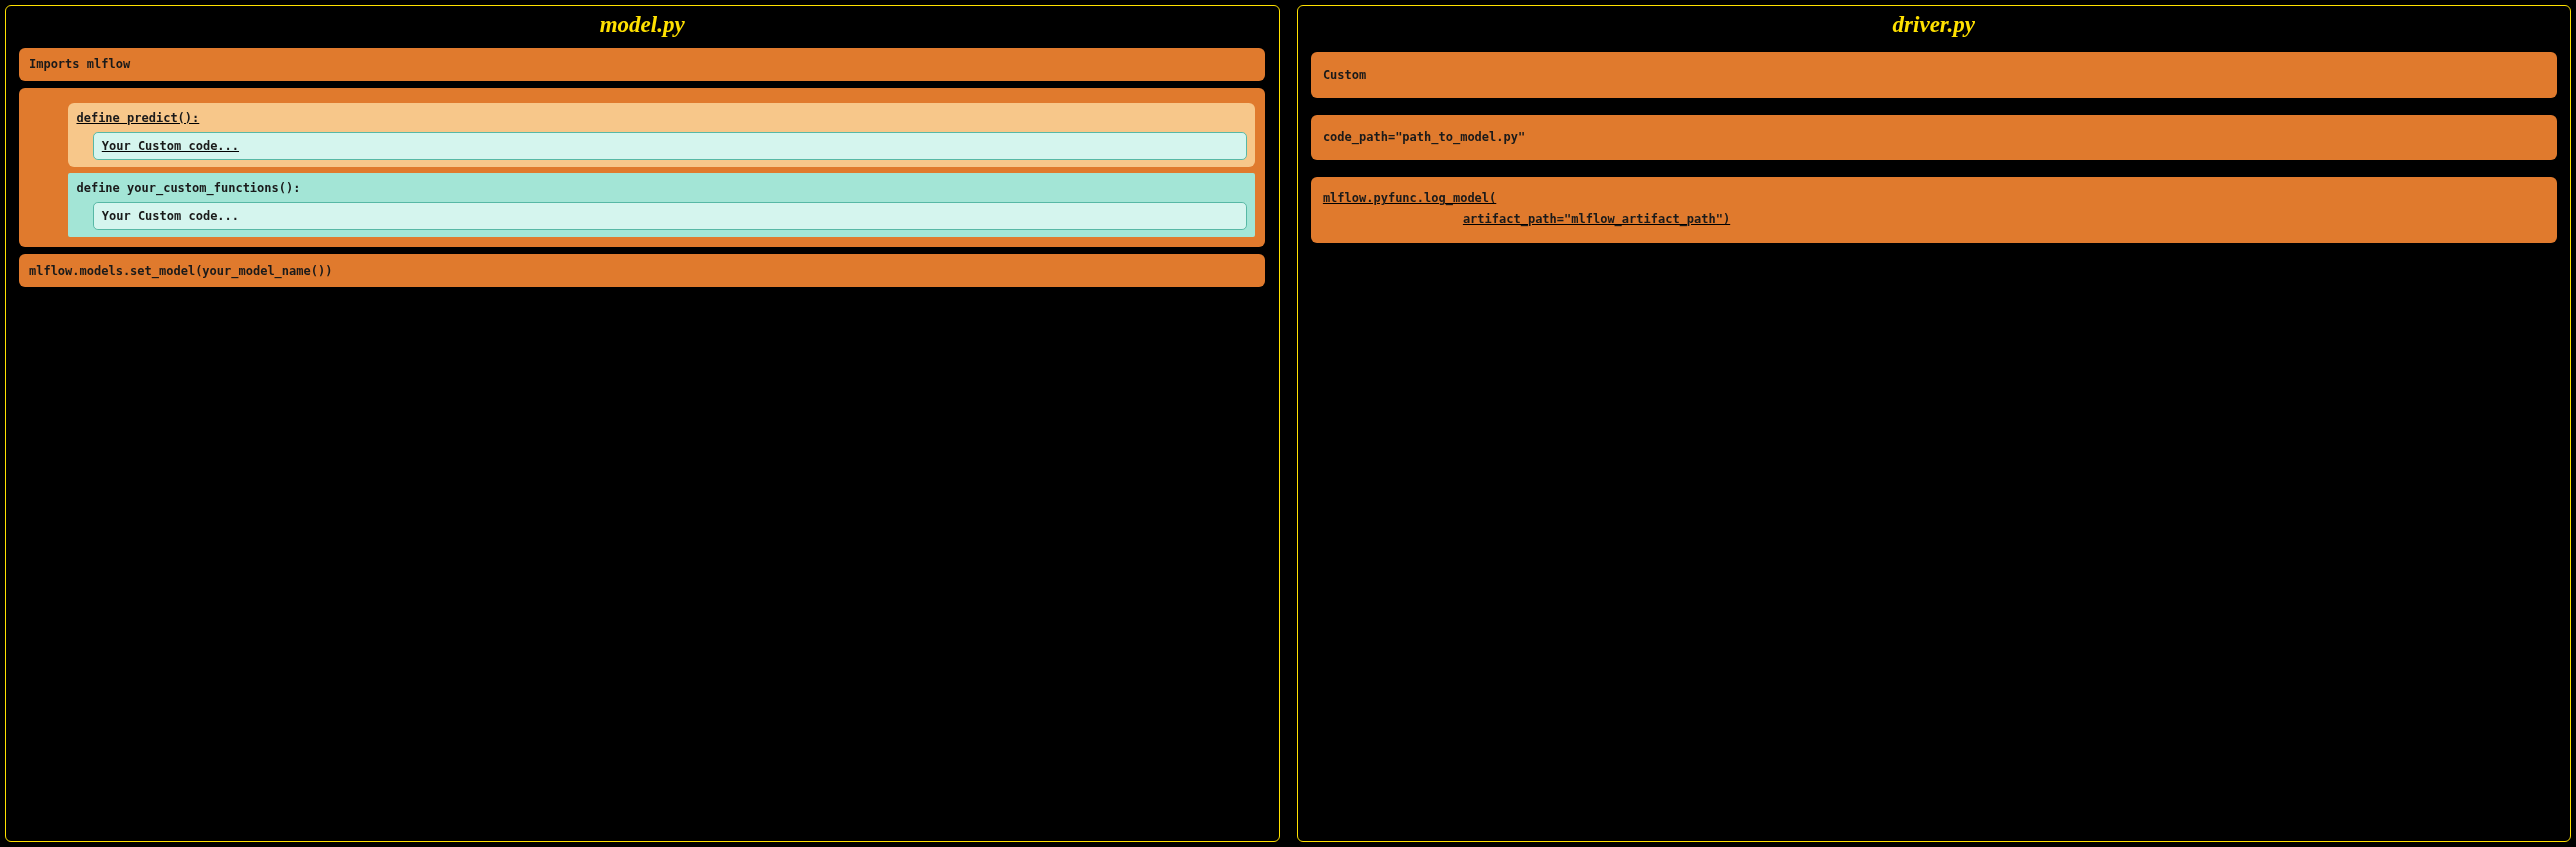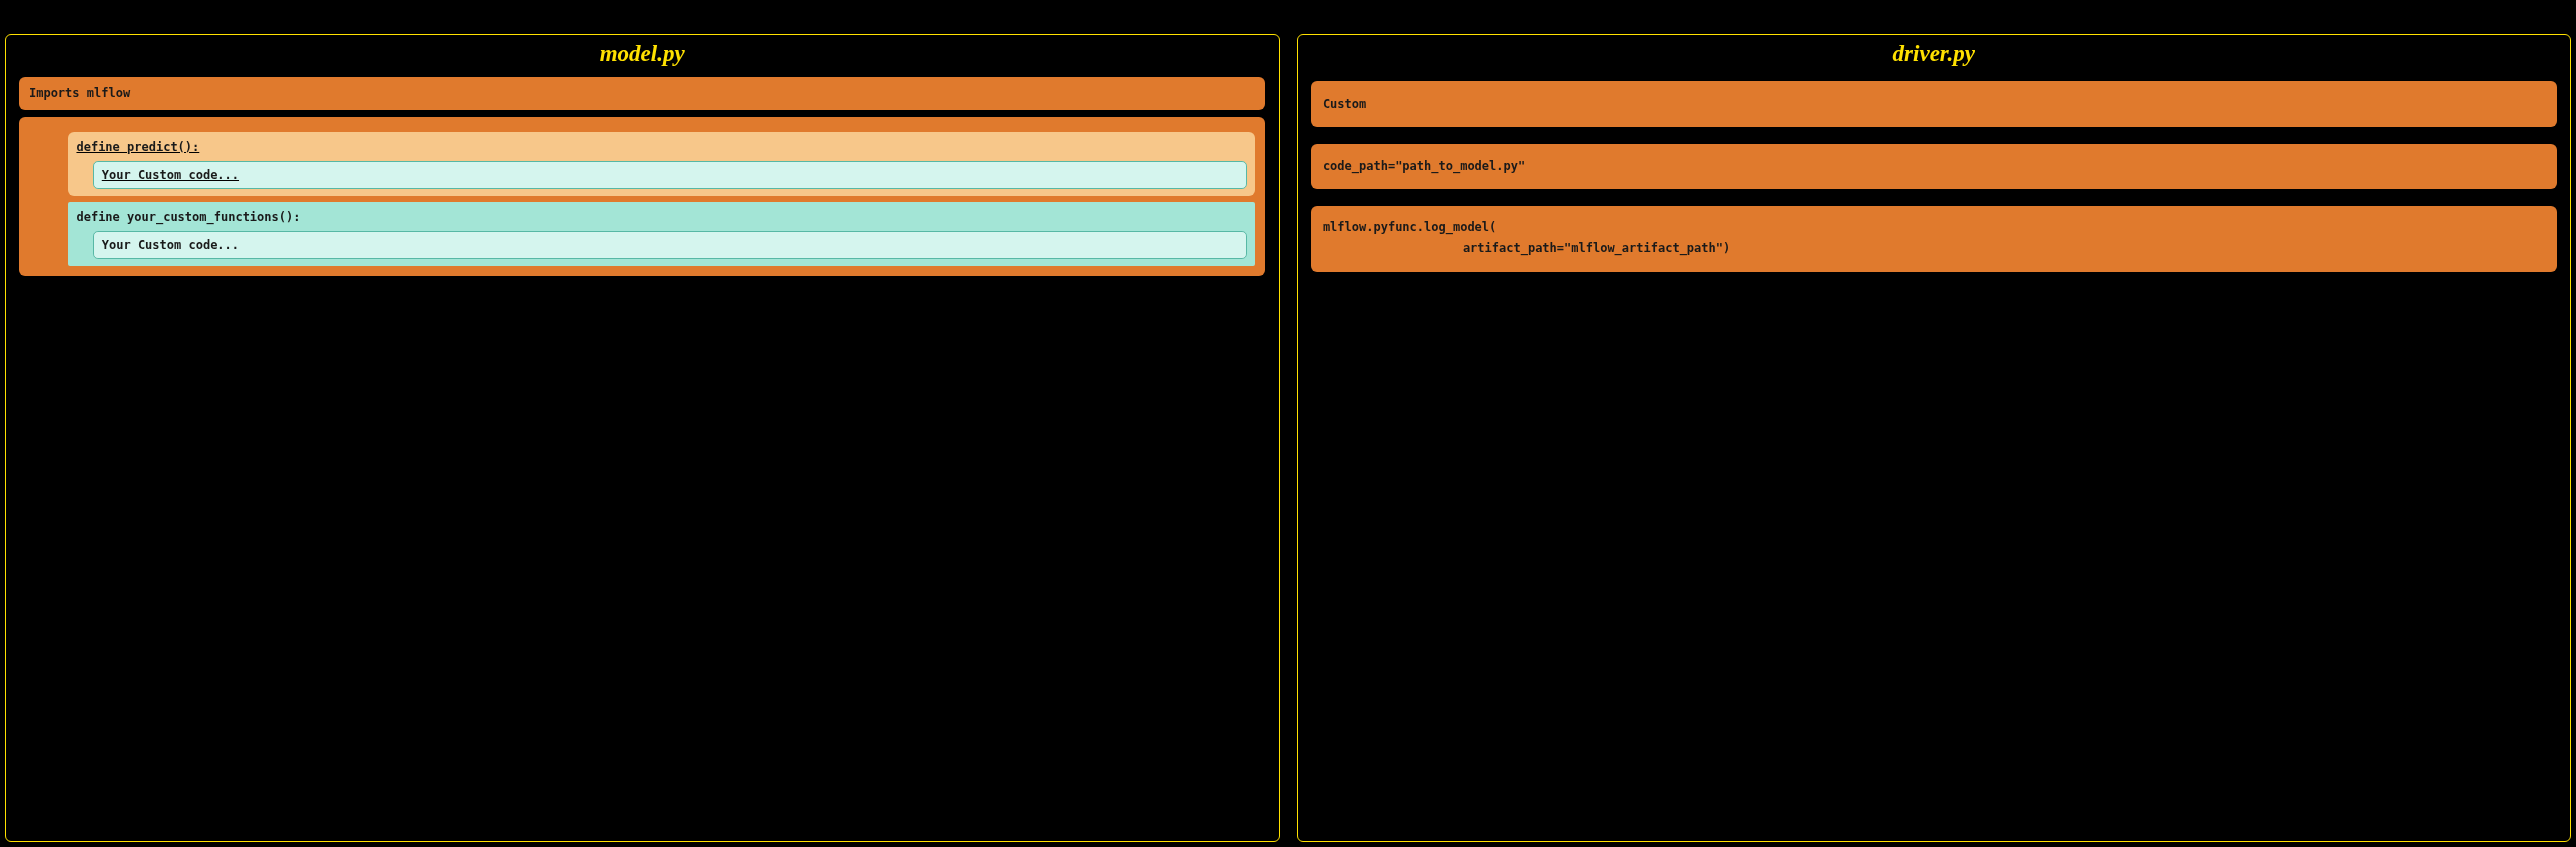--- a/index.html
+++ b/index.html
@@ -16,21 +16,20 @@
     height: 100%;
   }
   .panel {
     flex: 1 1 50%;
     border: 1.8px solid #ffe100;
     border-radius: 6px;
     background: #000;
     padding: 4.9px 13.4px 11px 13.4px;
     display: flex;
     flex-direction: column;
-    margin-top: 29px;
   }
   .panel-title {
     color: #ffe100;
     font-family: Georgia, "Times New Roman", serif;
     font-style: italic;
     font-weight: 700;
     font-size: 23px;
     text-align: center;
     margin: 1.2px 0 6px 0;
   }
@@ -72,21 +71,21 @@
   .inner-light {
     background: #d5f5ee;
     border: 1.2px solid #57b8a5;
     border-radius: 4.9px;
     padding: 3.6px 7.3px;
     margin: 4.9px 0 1.2px 17px;
   }
   .indent { margin-left: 39px; }
   
   .panel.right .block { margin: 8.5px 0; padding: 13.4px 12px; }
-  .panel.right .block.multi { padding: 9.7px 12px 12px 12px; }
+  .panel.right .block.multi { padding: 9.7px 12px 12px 12px; text-decoration: underline; }
   .panel.right .multi .codeline { margin: 2.4px 0; }
   .panel.right .multi .arg { margin-left: 140px; }
 </style>
 </head>
 <body>
 
 <div class="wrap">
 
   <div class="panel left">
     <div class="panel-title">model.py</div>
@@ -105,20 +104,23 @@
       </div>
 
       <div class="sub-teal indent">
         <div class="codeline">define your_custom_functions():</div>
         <div class="inner-light">
           <div class="codeline">Your Custom code...</div>
         </div>
       </div>
     </div>
 
+    <div class="block">
+      <div class="codeline">mlflow.models.set_model(your_model_name())</div>
+    </div>
   </div>
 
   <div class="panel right">
     <div class="panel-title">driver.py</div>
 
     <div class="block">
       <div class="codeline">Custom</div>
     </div>
 
     <div class="block">

